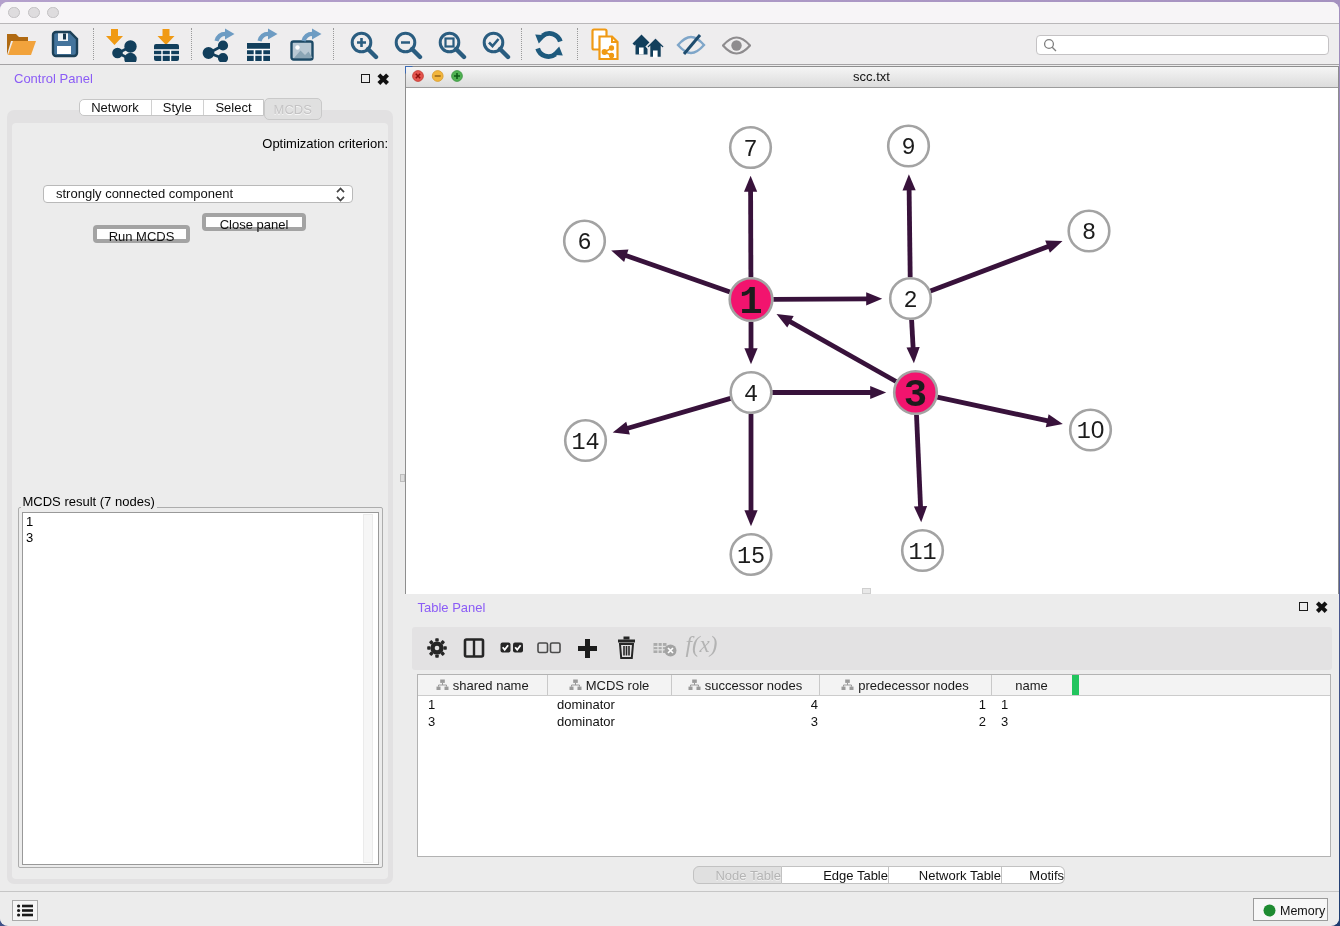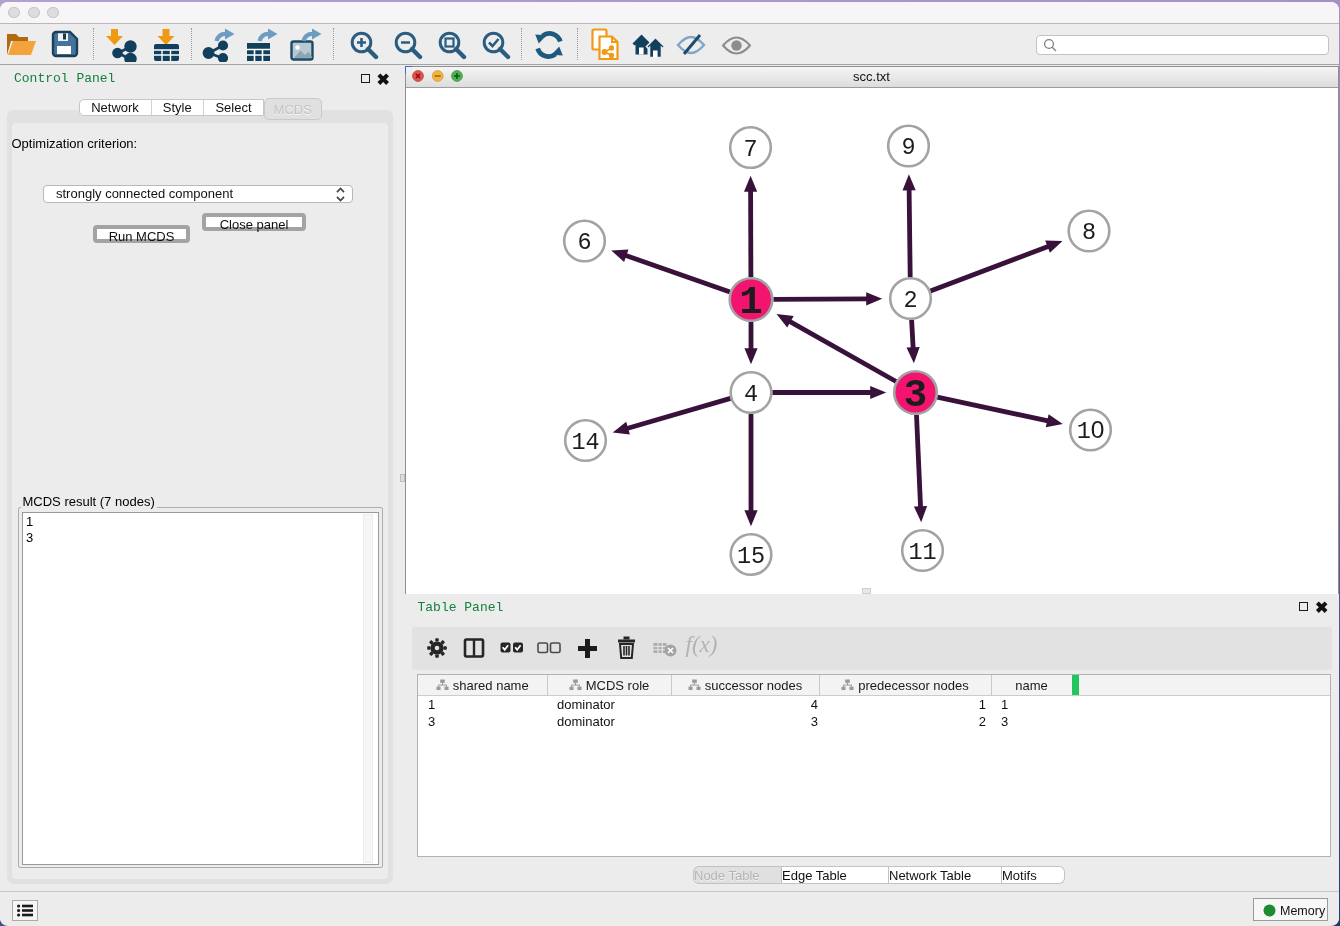--- a/index.html
+++ b/index.html
@@ -9,21 +9,21 @@
 .titlebar { position:absolute; left:0; top:0; width:100%; height:21.5px; background:#f7f5f7;
   border-bottom:1px solid #b9b7b9; }
 .tl { position:absolute; top:4.5px; width:11.5px; height:11.5px; border-radius:50%;
   background:#dedcde; border:1px solid #c2c0c2; }
 .wtitle { position:absolute; top:4px; width:100%; text-align:center; font-size:13px; color:#a8a6a8; }
 .toolbar { position:absolute; left:0; top:21.5px; width:100%; height:41.5px; background:#eeedee;
   border-bottom:1px solid #a5a3a5; }
 .search { position:absolute; left:1036px; top:11px; width:293px; height:20px; background:#fff;
   border:1px solid #c4c2c4; border-radius:4px; }
 .cp { position:absolute; left:0; top:63px; width:399px; height:825px; background:#ececec; }
-.phead { font-size:13px; color:#15803d;font-family:Liberation Mono, monospace; }
+.phead { font-size:13px; color:#8b5cf6; }
 .floatbtn { position:absolute; width:9px; height:9px; border:1.6px solid #1a1a1a; background:transparent; }
 .xbtn { position:absolute; font-size:16px; font-weight:bold; color:#111; line-height:12px; }
 .tabs4 { position:absolute; left:78.5px; top:34px; height:16.5px; background:#fff;
   border:1px solid #c6c6c6; border-radius:5px 0 0 5px; display:flex; z-index:3; }
 .tab { font-size:13px; color:#111; text-align:center; line-height:16px; border-right:1px solid #d0d0d0; }
 .mcdstab { position:absolute; left:263.5px; top:32.5px; z-index:2; width:58.5px; height:22px; background:#e0e0e0;
   border:1px solid #c9c9c9; border-radius:5px; font-size:13px; color:#c4c3c4; text-align:center;
   line-height:21px; text-shadow:0 1px 0 #f5f5f5; }
 .tabpane { position:absolute; left:6.5px; top:45px; width:386px; height:774px; background:#e2e1e2;
   border-radius:7px; }
@@ -49,21 +49,21 @@
   border-radius:3px; }
 .tbl { position:absolute; left:12.5px; top:80px; width:914px; height:182.5px; background:#fff;
   border:1px solid #b2b2b2; }
 .thead { position:absolute; left:0; top:0; width:100%; height:21px; background:#f3f3f3;
   border-bottom:1px solid #ccc; display:flex; }
 .th { font-size:13px; color:#1a1a1a; text-align:center; line-height:21px; border-right:1px solid #c9c9c9; }
 .trow { position:absolute; width:100%; height:16.5px; font-size:13px; color:#111; }
 .td { position:absolute; top:1px; }
 .btabs { position:absolute; left:288.5px; top:272px; height:17.5px; display:flex; }
 .btab { font-size:13px; color:#111; background:#fff; border:1px solid #c2c2c2; border-left:none;
-  text-align:left; line-height:17px; }
+  text-align:right; line-height:17px; }
 .statusbar { position:absolute; left:0; top:888.5px; width:100%; height:33.5px; background:#ececec;
   border-top:1px solid #c6c6c6; }
 .membtn { position:absolute; right:10.5px; top:6.5px; width:75px; height:23px; background:#f7f7f7;
   border:1px solid #9b9b9b; font-size:12.5px; color:#111; }
 .listbtn { position:absolute; left:12px; top:8px; width:26px; height:21px; background:#f5f5f5;
   border:1px solid #aaa; }
 </style></head><body>
 <div class="win">
   <div class="titlebar">
     <div class="tl" style="left:8px"></div>
@@ -208,21 +208,21 @@
     <div class="floatbtn" style="left:361px;top:9px"></div>
     <div class="xbtn" style="left:376.5px;top:9px">✖</div>
     <div class="tabs4">
       <div class="tab" style="width:72px">Network</div>
       <div class="tab" style="width:52.5px">Style</div>
       <div class="tab" style="width:59px;border-right:none">Select</div>
     </div>
     <div class="mcdstab">MCDS</div>
     <div class="tabpane">
         <div class="inpane">
-      <div style="position:absolute;left:0;top:12.5px;width:100%;text-align:left;font-size:13px">Optimization criterion:</div>
+      <div style="position:absolute;left:0;top:12.5px;width:100%;text-align:right;font-size:13px">Optimization criterion:</div>
       <div class="ddl">strongly connected component
         <svg width="11" height="15" viewBox="0 0 11 15" style="position:absolute;right:6px;top:1.5px">
           <path d="M2 5.2 L5.5 1.5 L9 5.2" fill="none" stroke="#444" stroke-width="1.7"></path>
           <path d="M2 9.8 L5.5 13.5 L9 9.8" fill="none" stroke="#444" stroke-width="1.7"></path>
             </svg>
       </div>
       <div class="btn" style="left:81.5px;top:69.5px;width:97px">Run MCDS</div>
       <div class="btn" style="left:190.5px;top:58px;width:104px">Close panel</div>
       <div class="fieldset">
         <div class="legend">MCDS result (7 nodes)</div>

